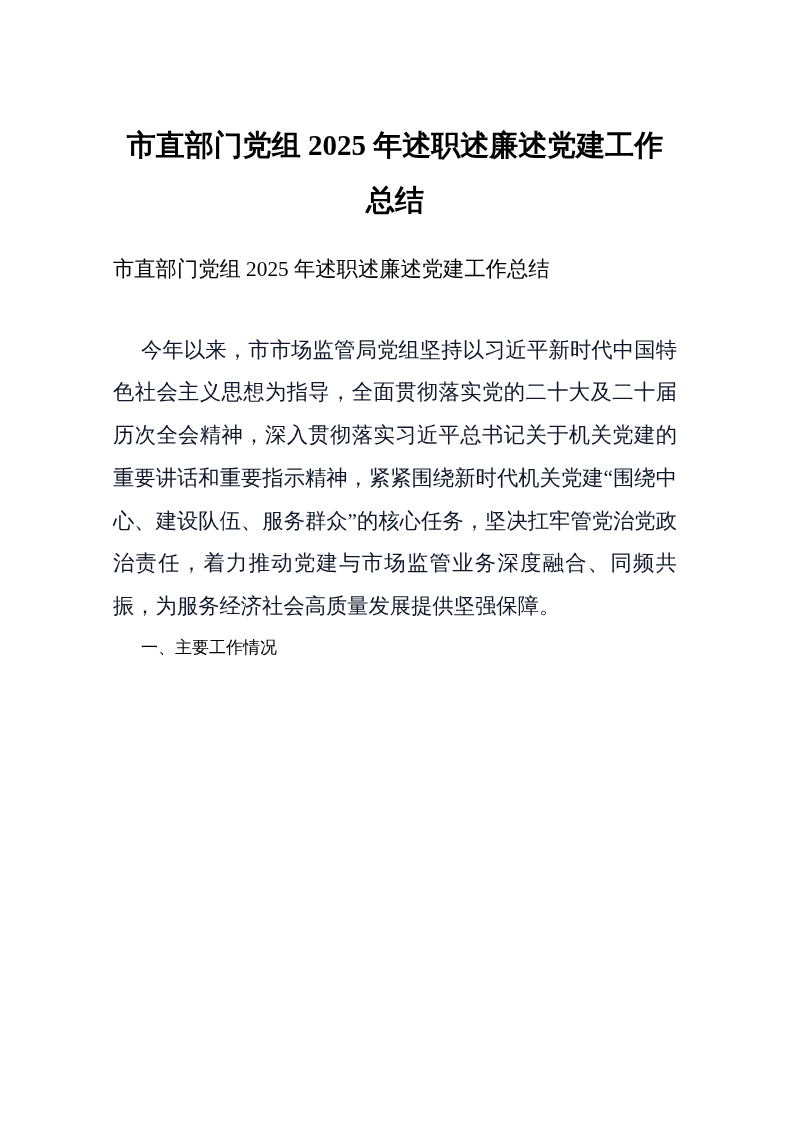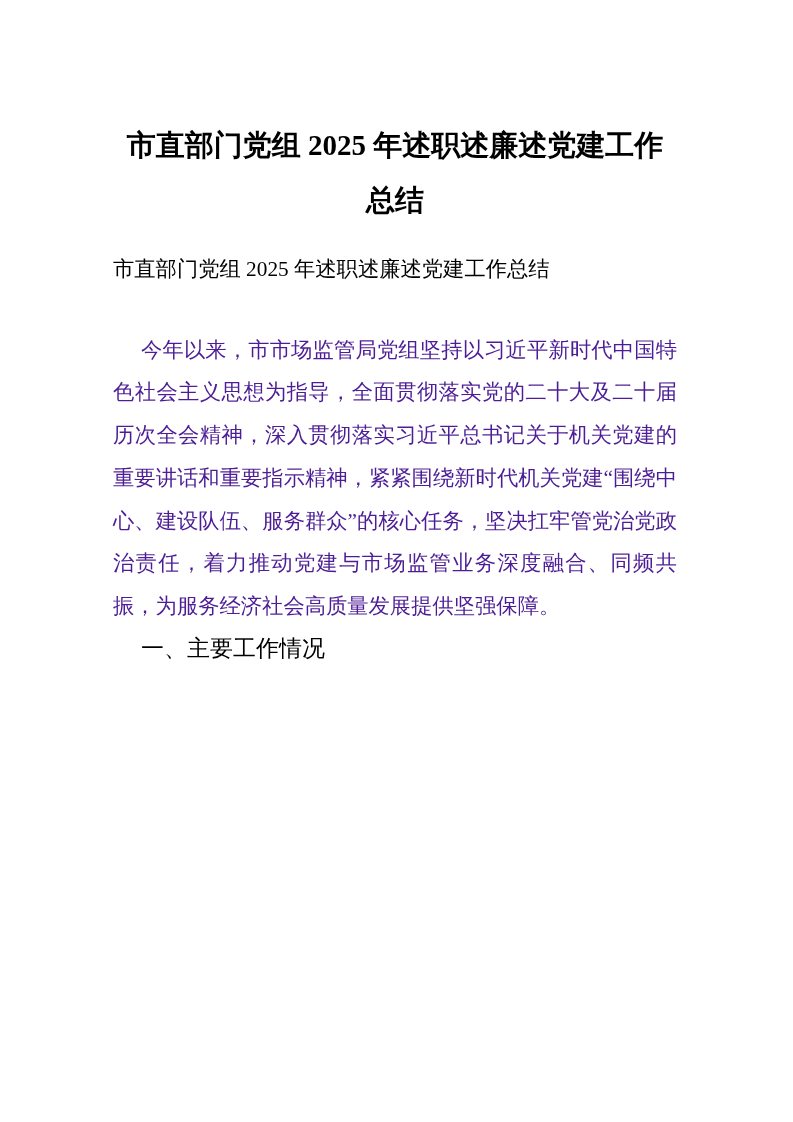--- a/index.html
+++ b/index.html
@@ -34,35 +34,36 @@
     text-align: left;
     color: #000000;
   }
   .para {
     margin: 0;
     font-size: 21.3px;
     font-weight: 400;
     line-height: 42.7px;
     text-align: justify;
     text-justify: inter-ideograph;
-    color: #4c1d95;
+    color: #0f172a;
   }
   .para.first-body {
     margin-top: 38px;
   }
   .indent {
     text-indent: 28px;
   }
   .section-heading {
     margin: 0;
-    font-size: 23px;
+    font-size: 17px;
     font-weight: 400;
     line-height: 42.7px;
     text-indent: 28px;
     color: #000000;
+    font-family: Liberation Mono, monospace;
   }
 </style>
 </head>
 <body>
 
 <div class="page">
 
   <h1 class="doc-title">市直部门党组 2025 年述职述廉述党建工作总结</h1>
 
   <p class="doc-subtitle">市直部门党组 2025 年述职述廉述党建工作总结</p>

